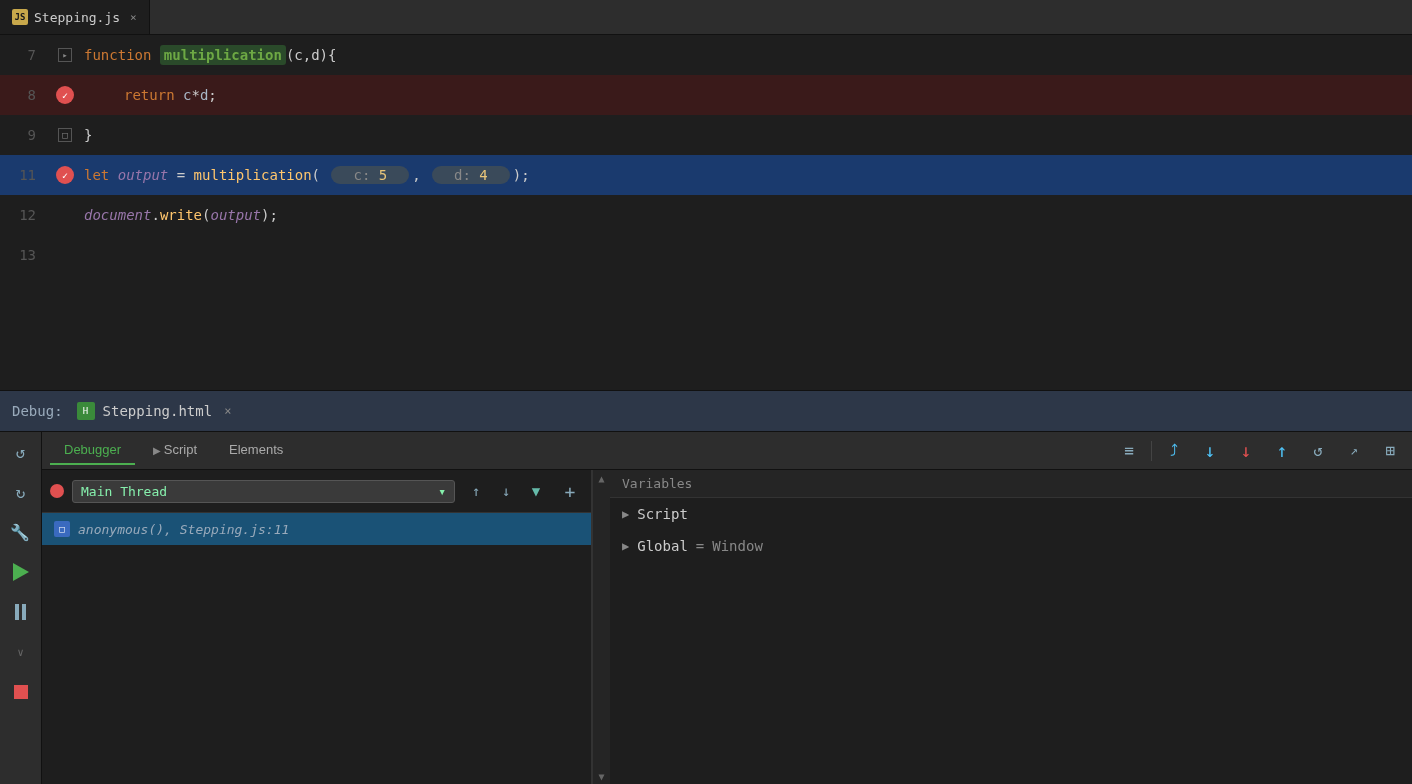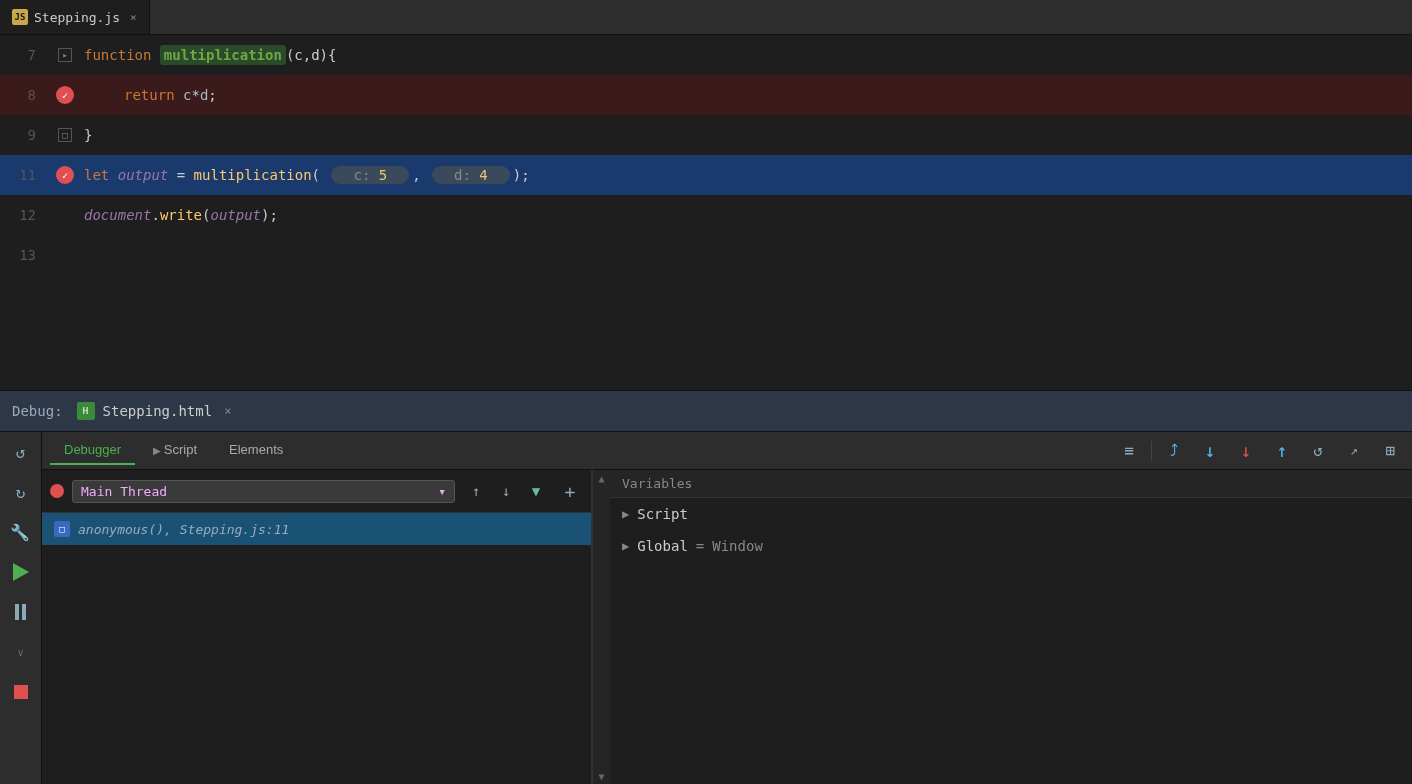--- a/index.html
+++ b/index.html
@@ -328,21 +328,21 @@
     .thread-dot {
       width: 14px;
       height: 14px;
       background: #e05050;
       border-radius: 50%;
       flex-shrink: 0;
     }
     .thread-select {
       background: #3a3a3a;
       border: 1px solid #555;
-      color: #f0abfc;
+      color: #86efac;
       font-size: 13px;
       padding: 3px 8px;
       border-radius: 3px;
       flex: 1;
       display: flex;
       align-items: center;
       justify-content: space-between;
       cursor: pointer;
     }
     .thread-actions {

